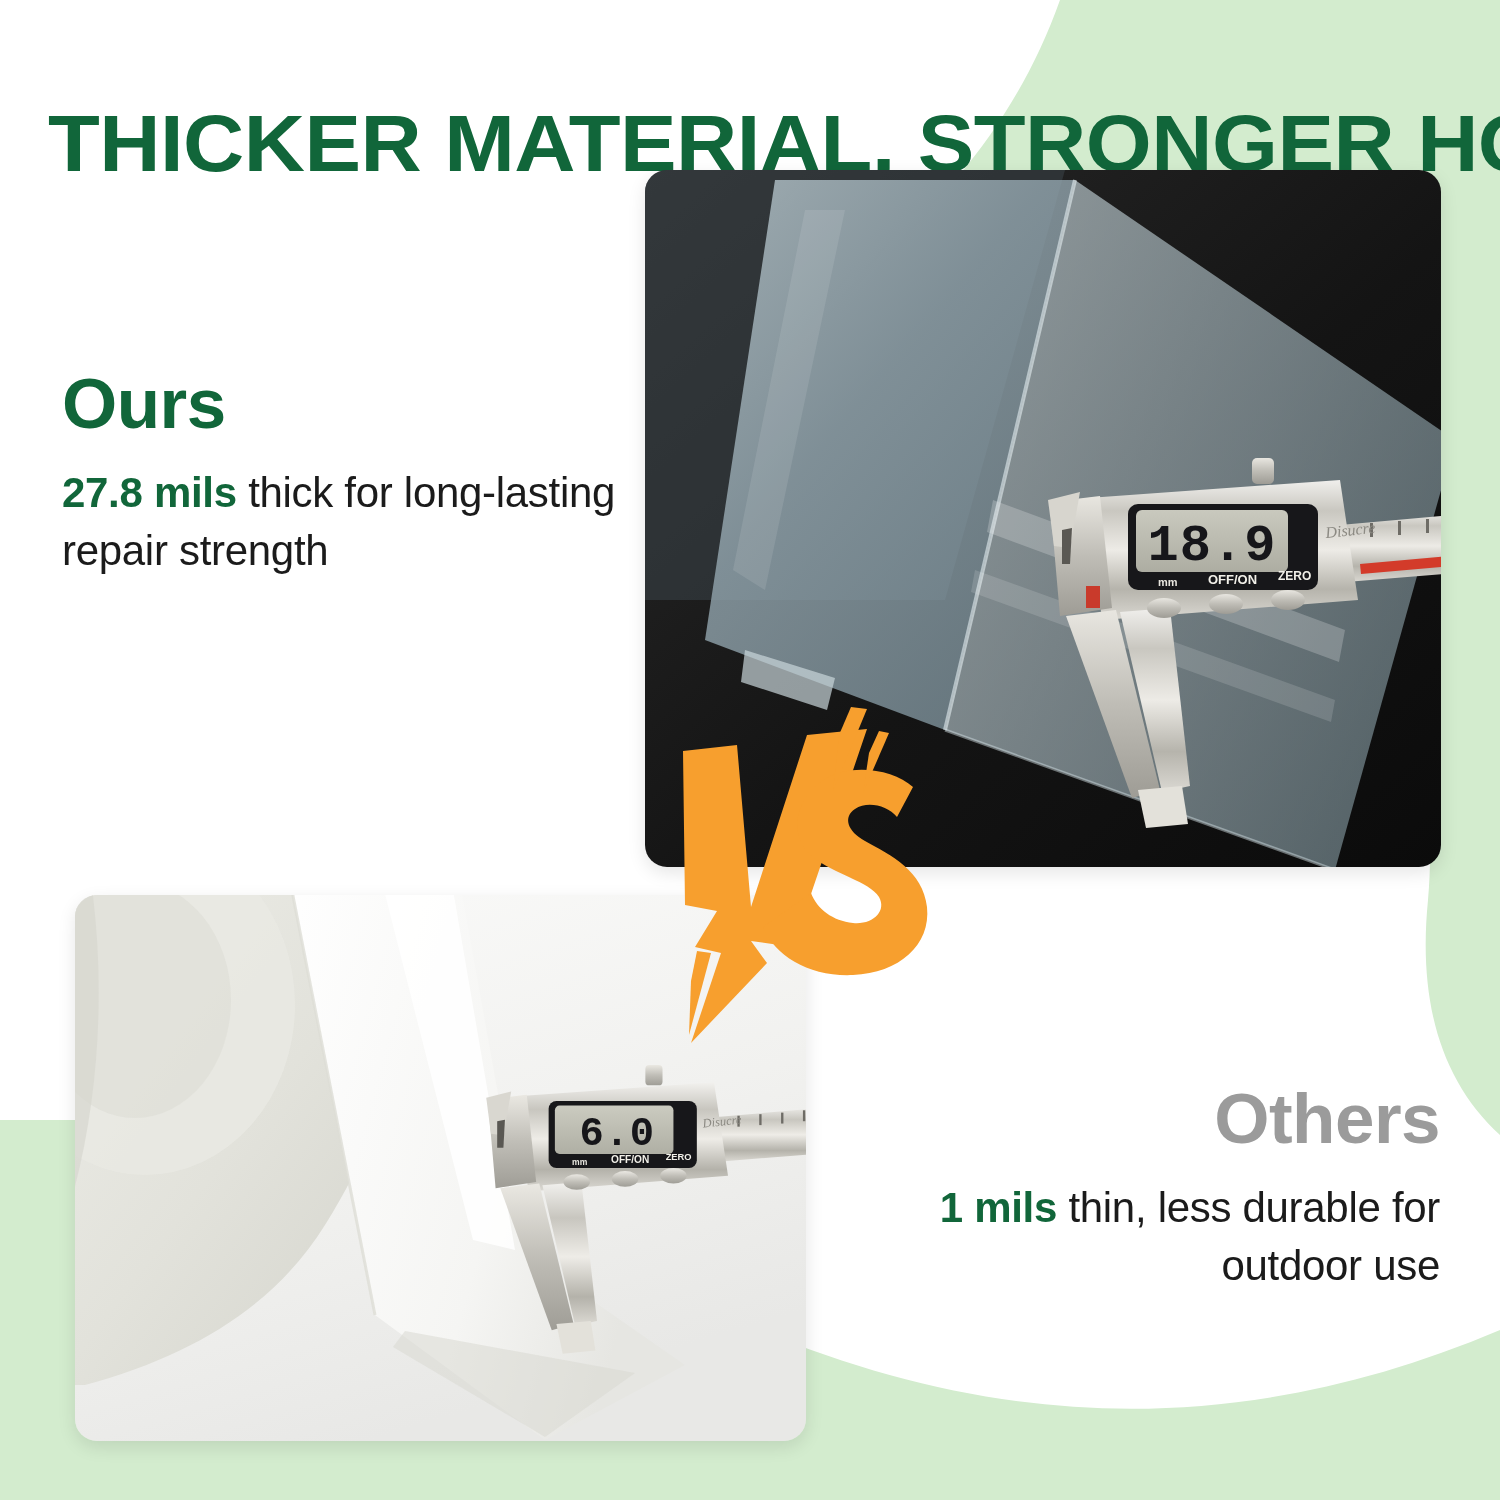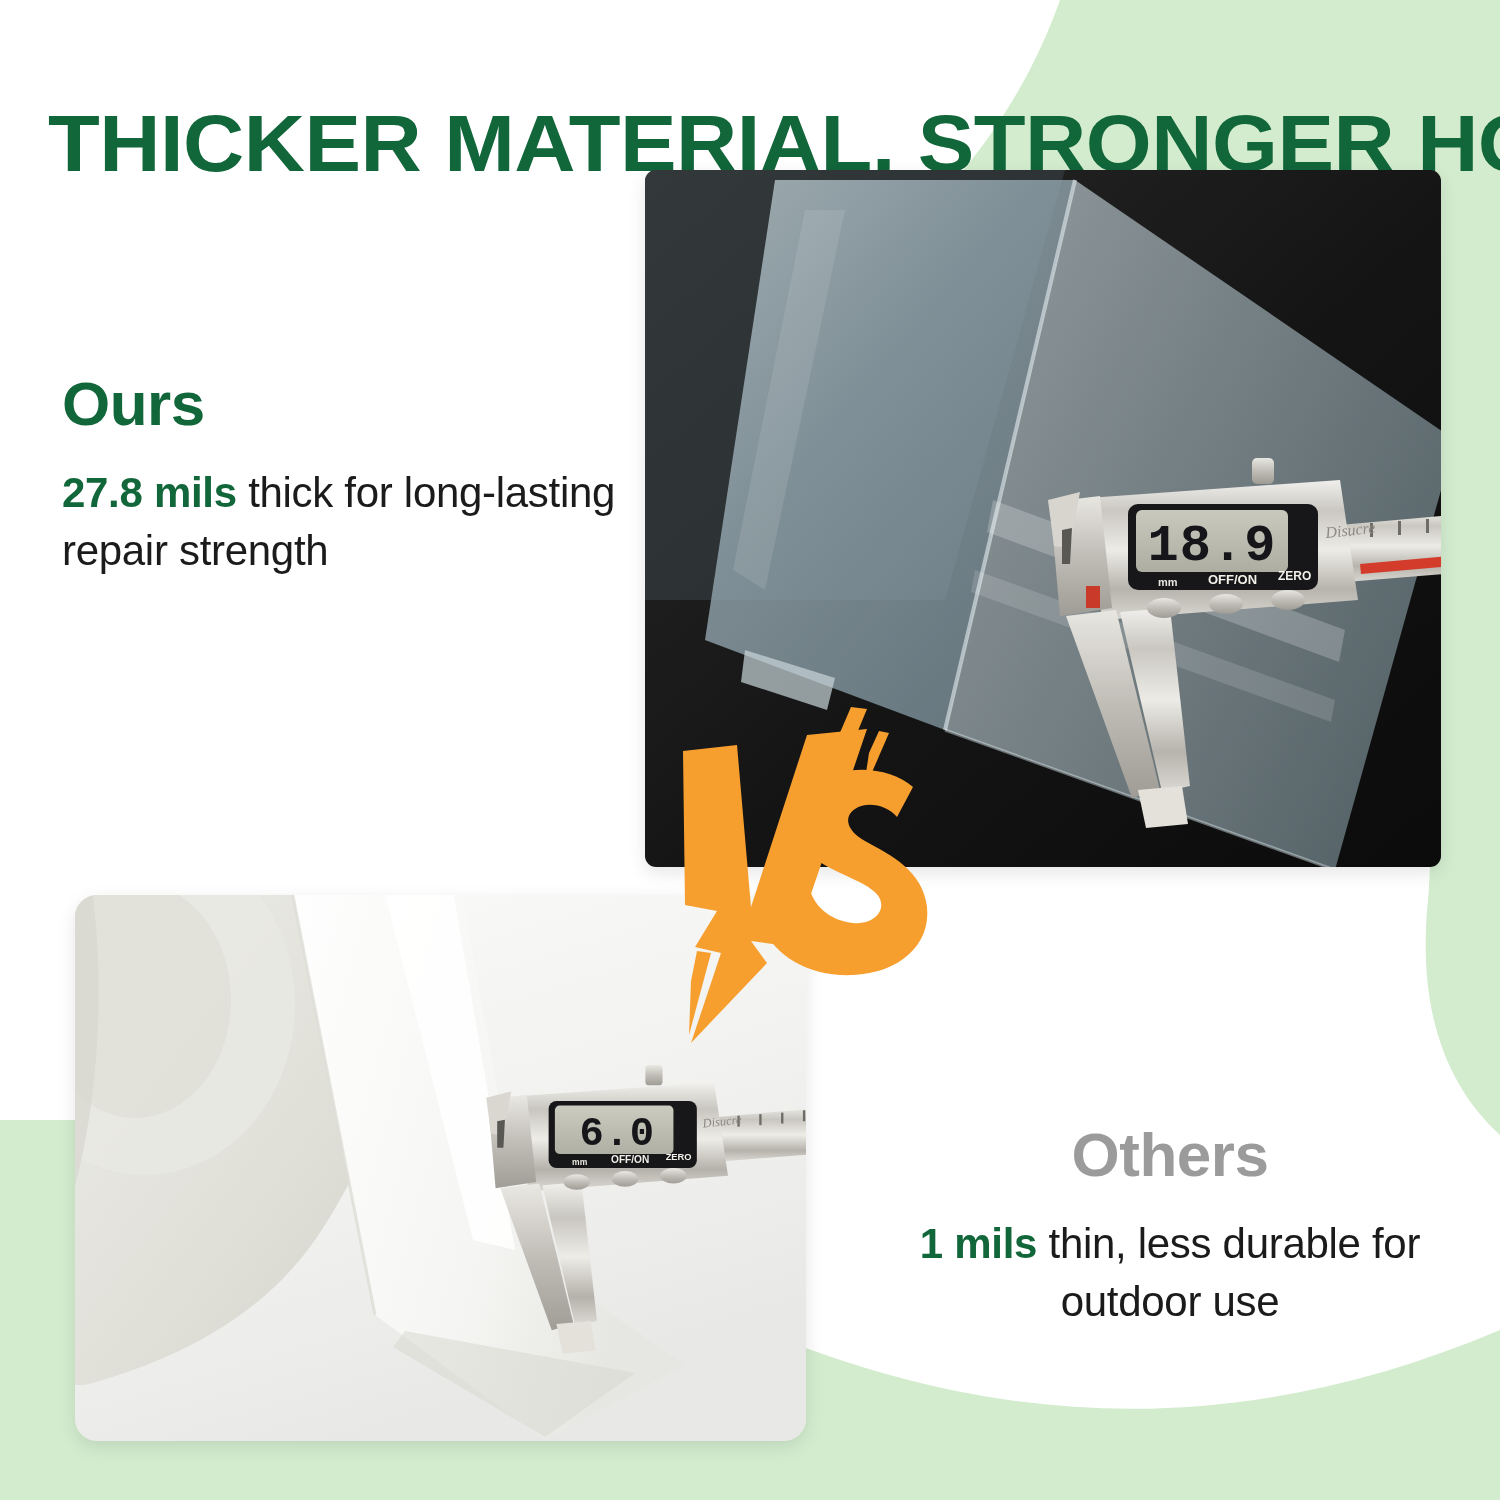--- a/index.html
+++ b/index.html
@@ -35,50 +35,50 @@
     transform: scaleX(1.06);
     transform-origin: left center;
     white-space: nowrap;
   }
 
   
   .block { position: absolute; }
   .block .kicker {
     font-family: "Liberation Sans", sans-serif;
     font-weight: 700;
-    font-size: 62px;
+    font-size: 71px;
     line-height: 68px;
     margin: 0 0 26px 0;
     letter-spacing: -0.5px;
   }
   .kicker-ours   { color: #11663A; }
   .kicker-others { color: #9B9B9B; }
   .block .body {
     font-family: "Liberation Sans", sans-serif;
     font-weight: 400;
     font-size: 42px;
     line-height: 58px;
     color: #1B1B1B;
     letter-spacing: -0.3px;
   }
   .block .body .hi {
     color: #11663A;
     font-weight: 700;
   }
   .block-ours   { left: 62px;  top: 370px;  width: 610px; }
-  .block-others { left: 900px; top: 1085px; width: 540px; text-align: center; margin-top: 36px; }
+  .block-others { left: 900px; top: 1085px; width: 540px; text-align: right; }
 
   
   .photo {
     position: absolute;
     border-radius: 22px;
     overflow: hidden;
     box-shadow: 0 6px 18px rgba(0,0,0,0.10);
   }
-  .photo-top    { left: 645px; top: 170px;  width: 796px; height: 697px; border-radius: 11px; }
+  .photo-top    { left: 645px; top: 170px;  width: 796px; height: 697px; }
   .photo-bottom { left: 75px;  top: 895px;  width: 731px; height: 546px; }
   .photo svg { display: block; width: 100%; height: 100%; }
 
   
   .vs-badge {
     position: absolute;
     left: 655px;
     top: 695px;
     width: 300px;
     height: 370px;

